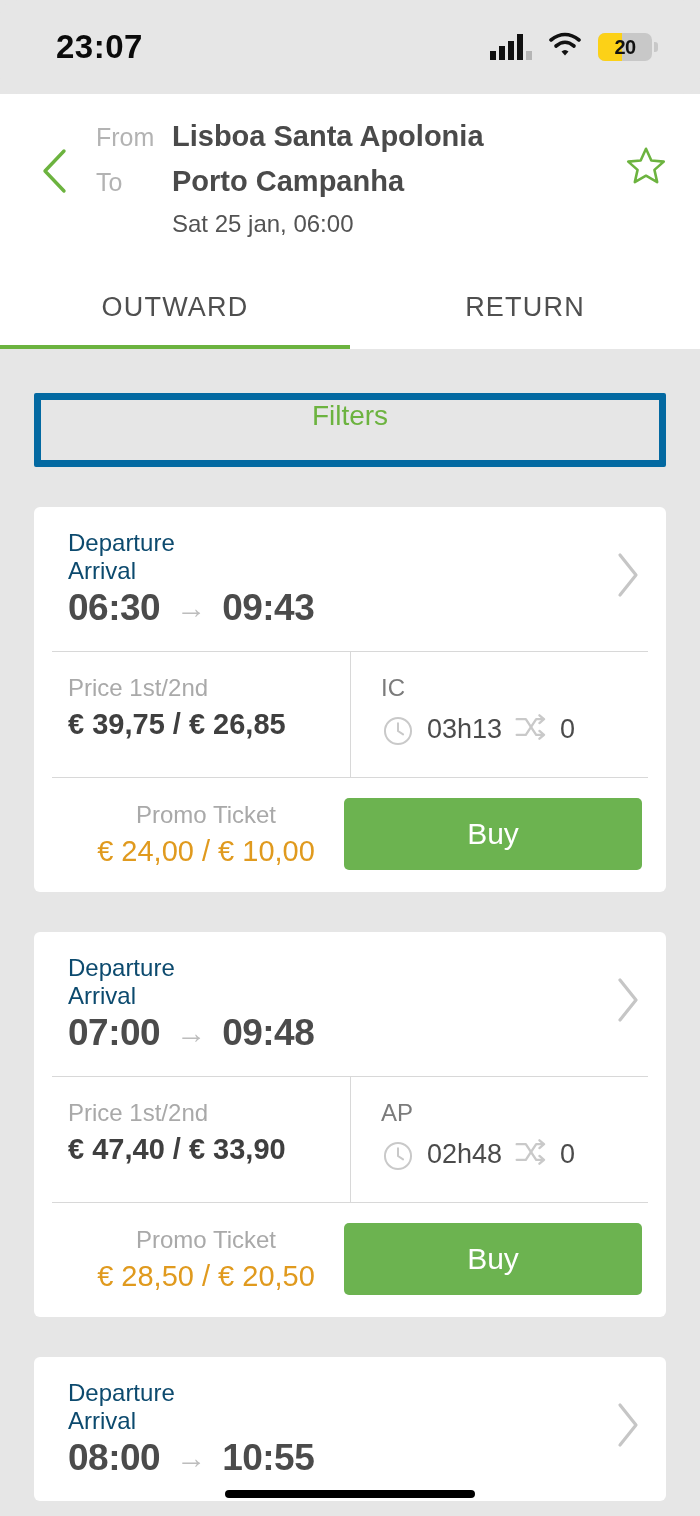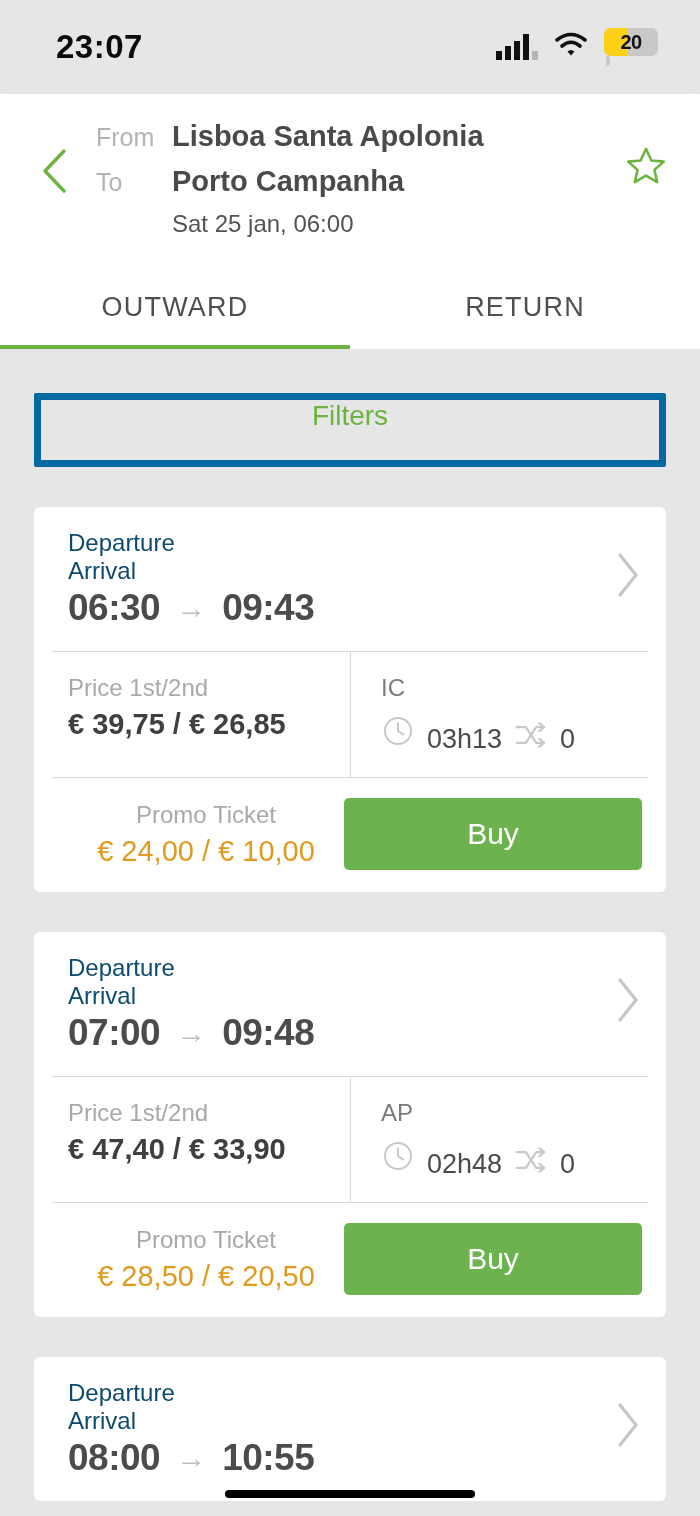--- a/index.html
+++ b/index.html
@@ -254,21 +254,21 @@
     font-weight: bold;
     color: #3f3f3f;
   }
   .train-type {
     color: #7b7b7b;
     font-size: 24px;
     margin-bottom: 12px;
   }
   .dur-row {
     display: flex;
-    align-items: flex-end;
+    align-items: flex-start;
     color: #4b4b4b;
     font-size: 27px;
     gap: 12px;
   }
   .dur-row .num { color: #4b4b4b; }
 
   .card-bottom {
     display: flex;
     align-items: center;
     padding: 20px 24px 22px 34px;
@@ -316,21 +316,21 @@
         <span class="b4"></span>
         <span class="b5"></span>
     </div>
     <span>
       <svg width="34" height="26" viewBox="0 0 34 26">
         <path d="M3 8 Q17 -3 31 8" stroke="#111" stroke-width="3.6" fill="none" stroke-linecap="round"></path>
         <path d="M8 14 Q17 6.5 26 14" stroke="#111" stroke-width="3.6" fill="none" stroke-linecap="round"></path>
         <path d="M13.5 19.5 Q17 16.5 20.5 19.5 L17 23.5 Z" fill="#111"></path>
       </svg>
     </span>
-    <div style="display:flex;align-items:flex-start;flex-direction:column;">
+    <div style="display:flex;align-items:center;">
       <div class="battery">
         <div class="fill"></div>
         <div class="lvl">20</div>
       </div>
       <div class="batt-tip"></div>
     </div>
   </div>
 </div>
 
 <div class="header">

